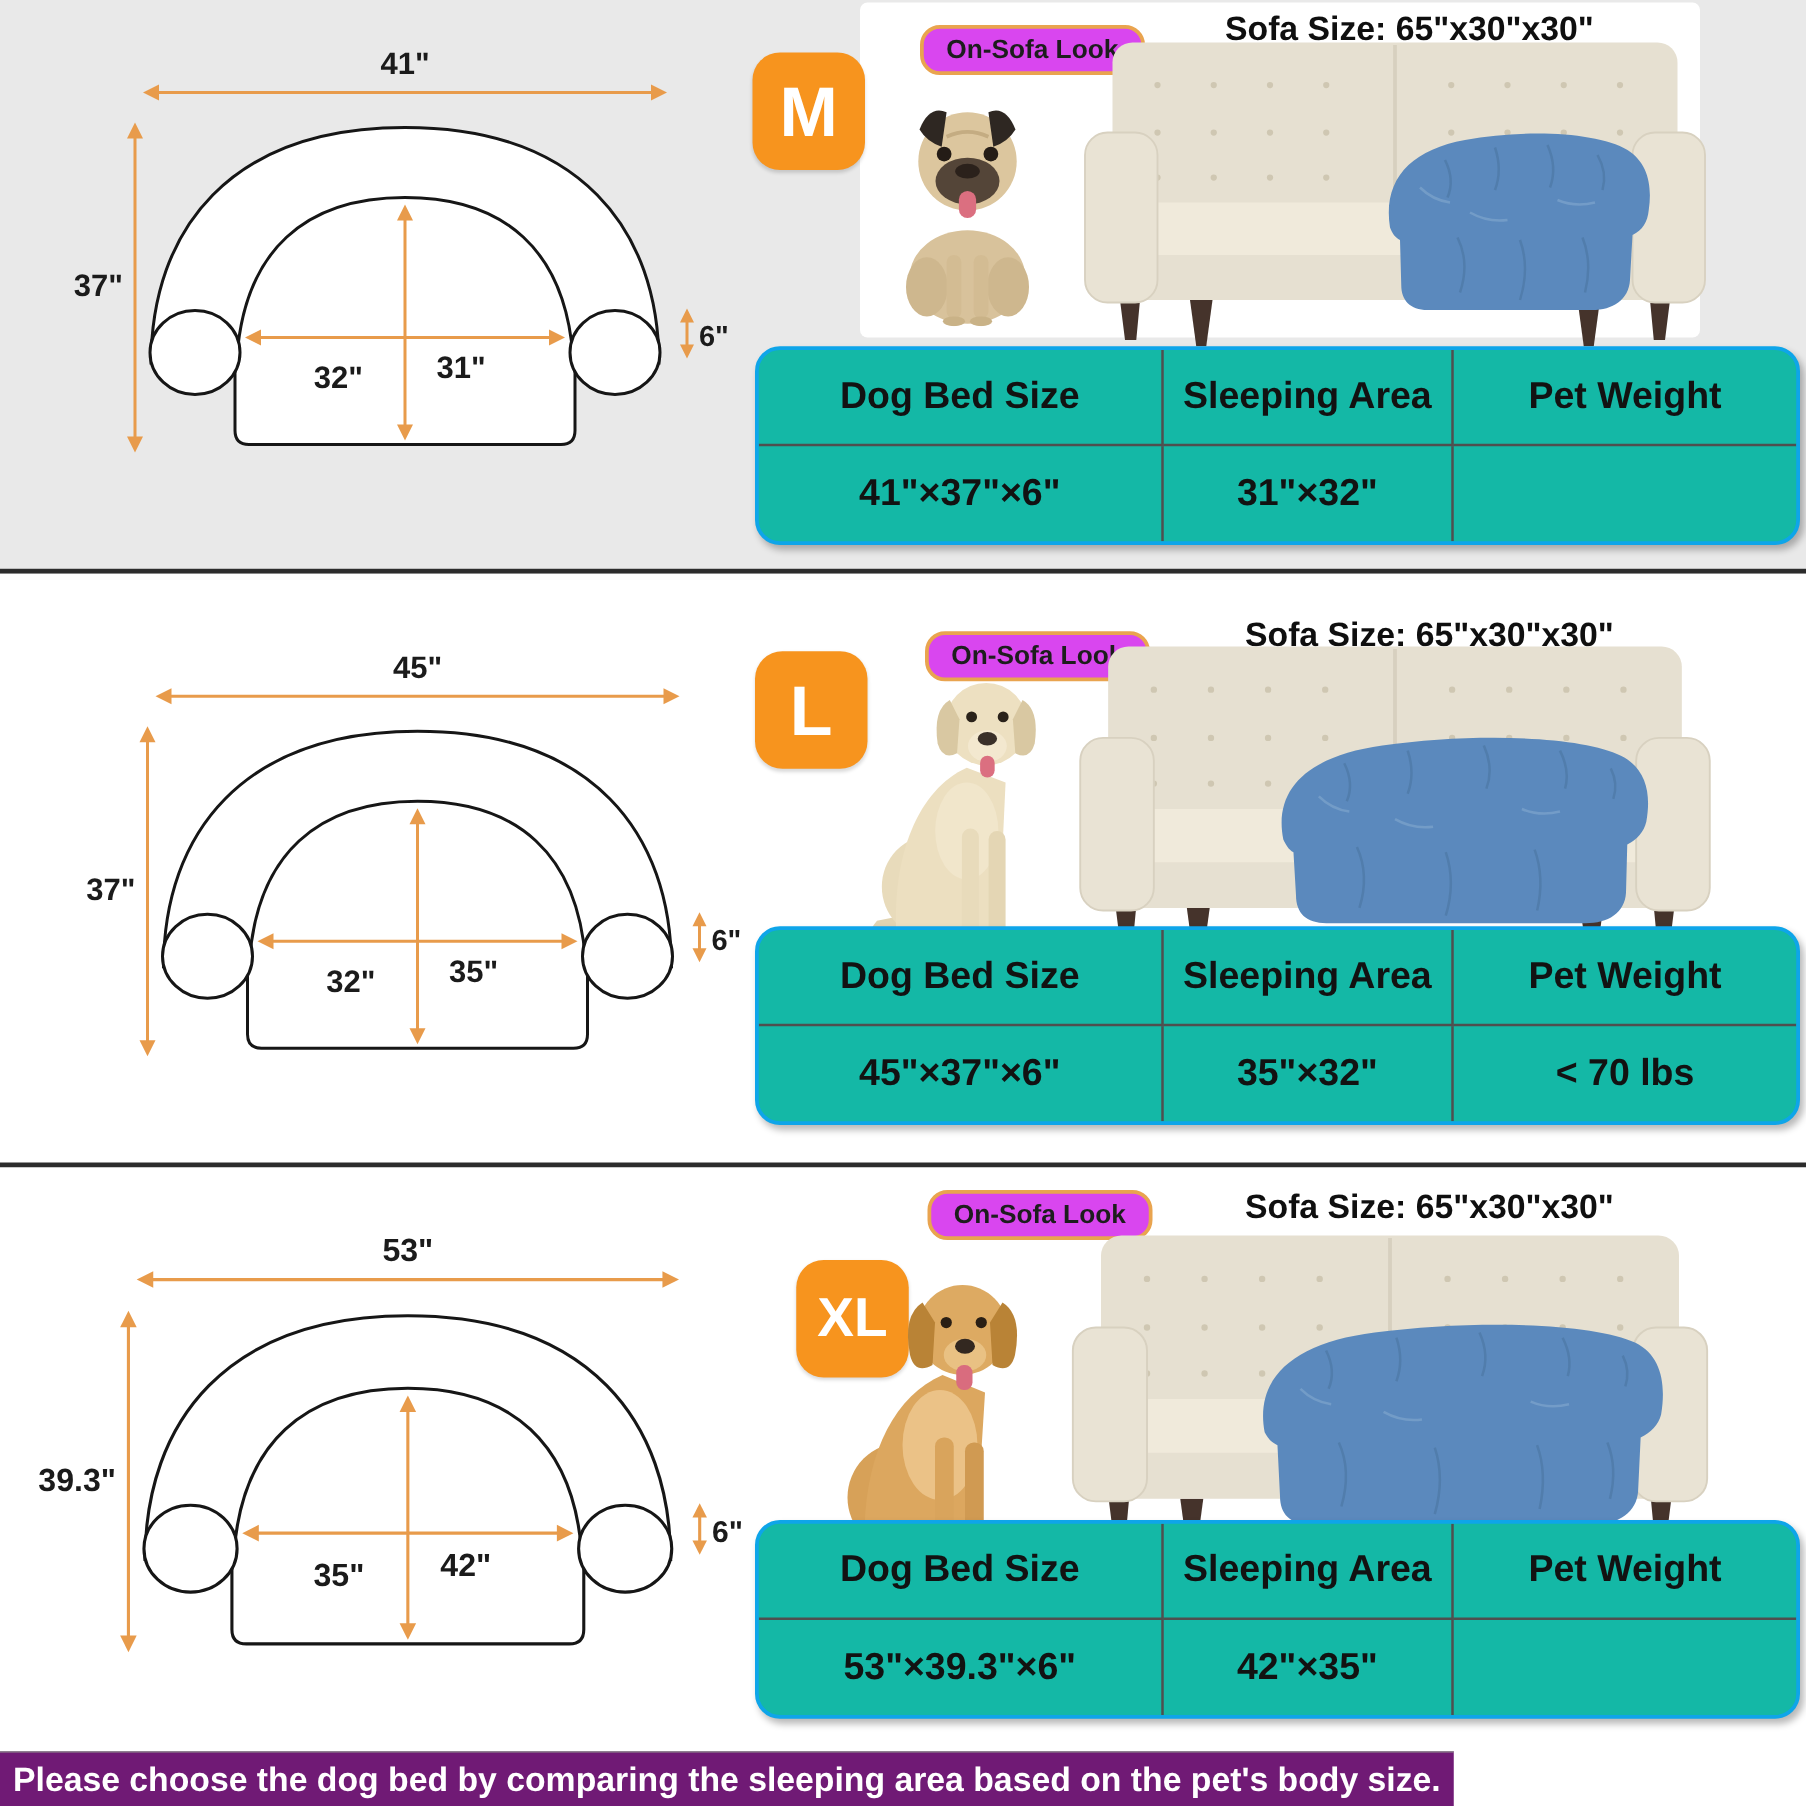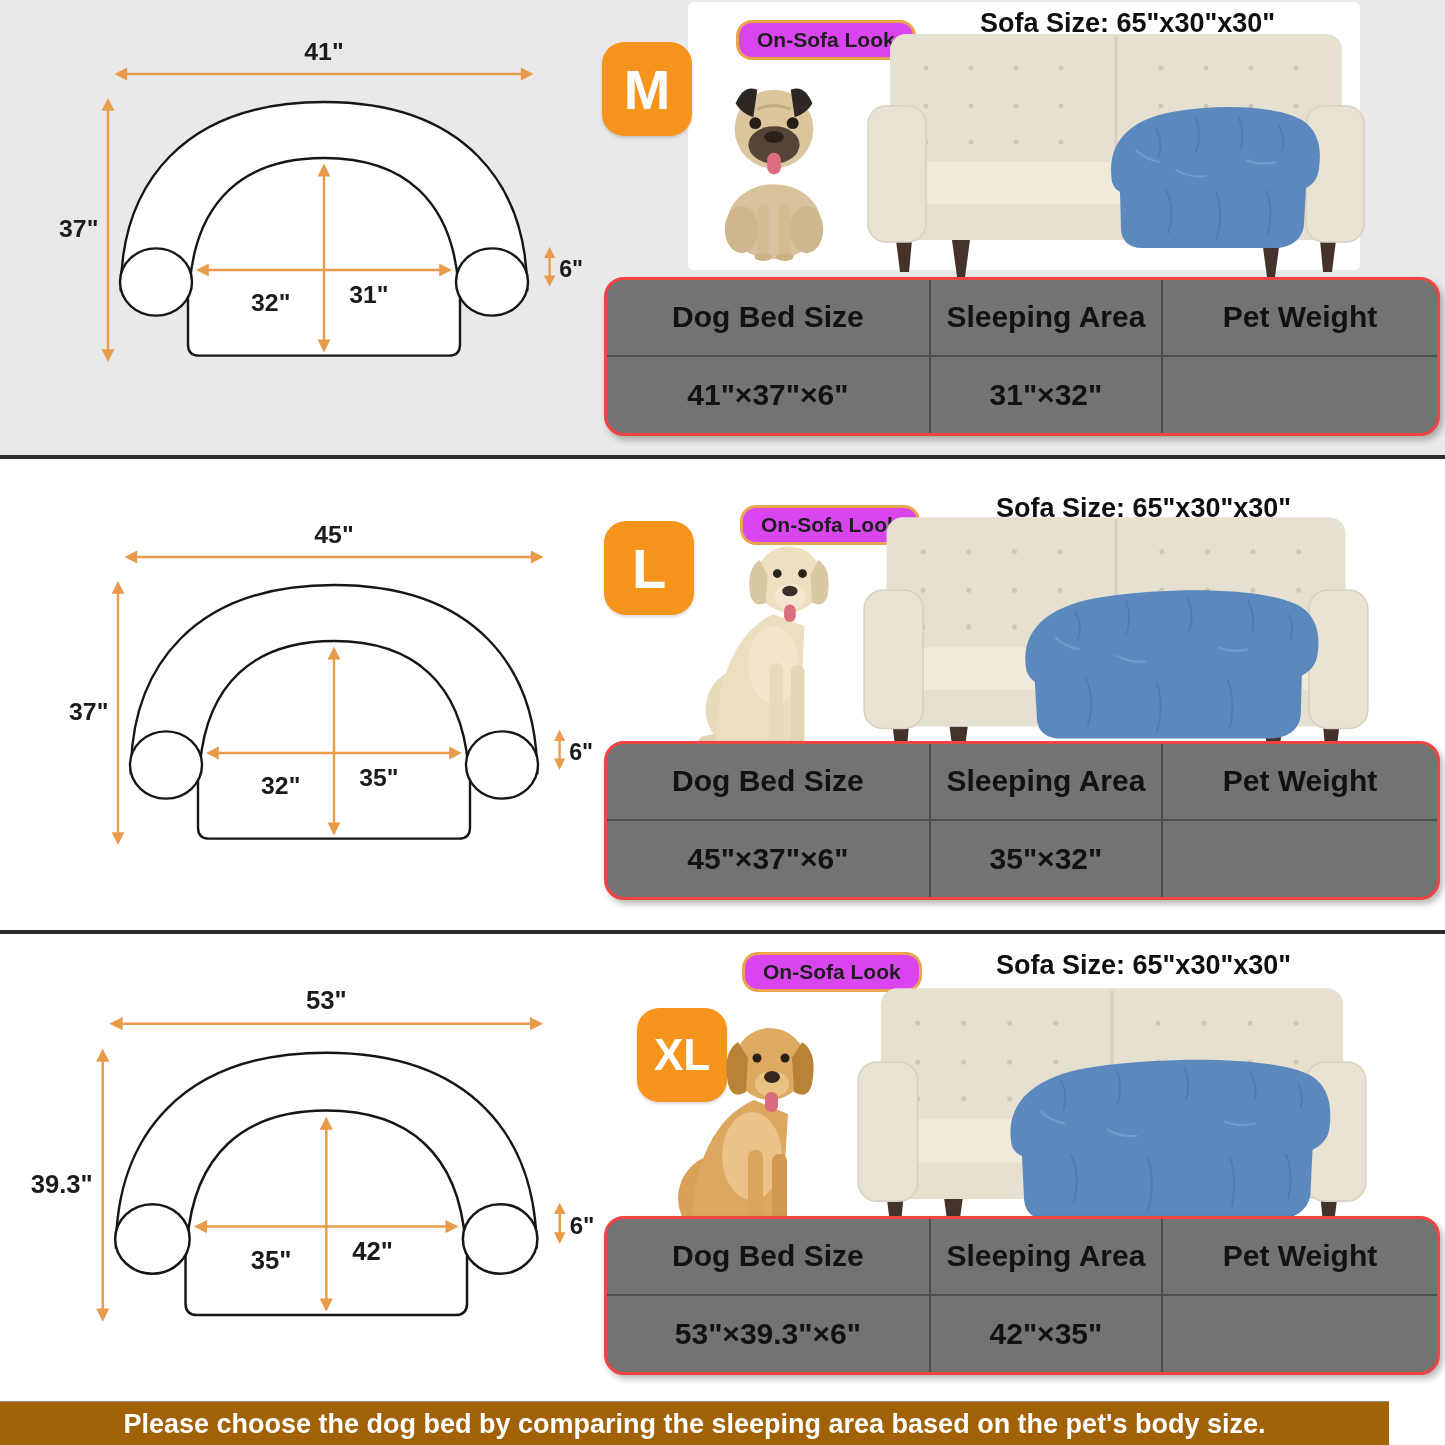--- a/index.html
+++ b/index.html
@@ -17,26 +17,26 @@
   .pill{position:absolute;background:#d946ef;border:3px solid #E9A44F;border-radius:16px;
         padding:5px 18px;font-size:21px;font-weight:700;color:#1D1D1D;white-space:nowrap;}
   .sofa-size{position:absolute;font-size:27px;font-weight:600;color:#0F0F0F;white-space:nowrap;}
   .diagram{position:absolute;}
   .diagram text{font-family:"Liberation Sans","DejaVu Sans",sans-serif;font-weight:700;font-size:31px;fill:#1B1B1B;}
   .diagram text.small{font-size:29px;}
   .dog{position:absolute;}
   .sofa{position:absolute;}
   .size-table{position:absolute;width:830px;height:153px;display:grid;
               grid-template-columns:39% 28% 33%;grid-template-rows:1fr 1fr;
-              background:#737373;border:3px solid #ef4444;border-radius:20px;
+              background:#14b8a6;border:3px solid #0ea5e9;border-radius:20px;
               box-shadow:3px 4px 6px rgba(0,0,0,.28);overflow:hidden;text-align:right;}
   .cell{display:flex;align-items:center;justify-content:center;font-size:30px;font-weight:600;color:#121212;white-space:nowrap;}
   .cell.th{border-bottom:2.5px solid #4F4F4F;}
   .cell.v1,.cell.v2{border-right:2.5px solid #4F4F4F;}
-  .footer{position:absolute;top:1401px;left:0;width:1389px;height:44px;background:#a16207;
+  .footer{position:absolute;top:1401px;left:0;width:1163px;height:44px;background:#701a75;
           display:flex;align-items:center;justify-content:center;color:#FFFFFF;
           font-size:27px;font-weight:600;border-top:1px solid #8F8F8F;}
 </style>
 </head>
 <body>
 
 <div class="canvas">
 
   <div class="section" id="sec-m">
     <div class="photo-backdrop" style="left:688px;top:2px;width:672px;height:268px;"></div>
@@ -273,20 +273,21 @@
         </g>
       </g>
     </svg>
 
     <div class="size-table" style="left:604px;top:282px;">
       <div class="cell th v1">Dog Bed Size</div>
       <div class="cell th v2">Sleeping Area</div>
       <div class="cell th">Pet Weight</div>
       <div class="cell v1">45"×37"×6"</div>
       <div class="cell v2">35"×32"</div>
+      <div class="cell">&lt; 70 lbs</div>
     </div>
   </div>
 
   <div class="divider" style="top:930px;"></div>
 
   <div class="section" id="sec-xl">
     <svg class="diagram" style="left:28px;top:40px;" width="580" height="356" viewBox="0 0 700 430">
       <path d="M 106,332 C 106,196 186,95 360,95 C 534,95 614,196 614,332 Z" fill="#FFFFFF" stroke="none"></path>
       <path d="M 190,310 L 190,398 Q 190,412 204,412 L 516,412 Q 530,412 530,398 L 530,310" fill="#FFFFFF" stroke="#161616" stroke-width="3"></path>
       <path d="M 106,332 C 106,196 186,95 360,95 C 534,95 614,196 614,332" fill="none" stroke="#161616" stroke-width="3"></path>

